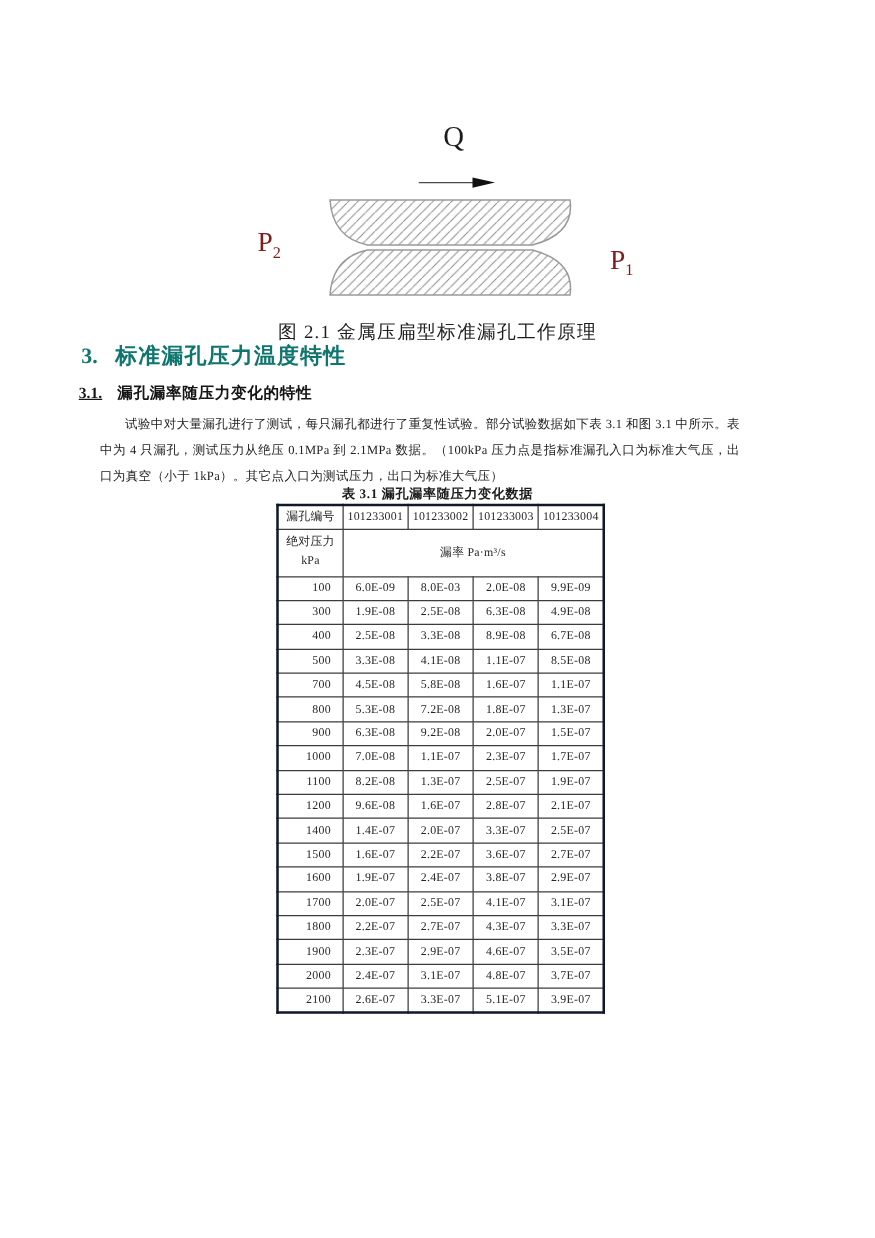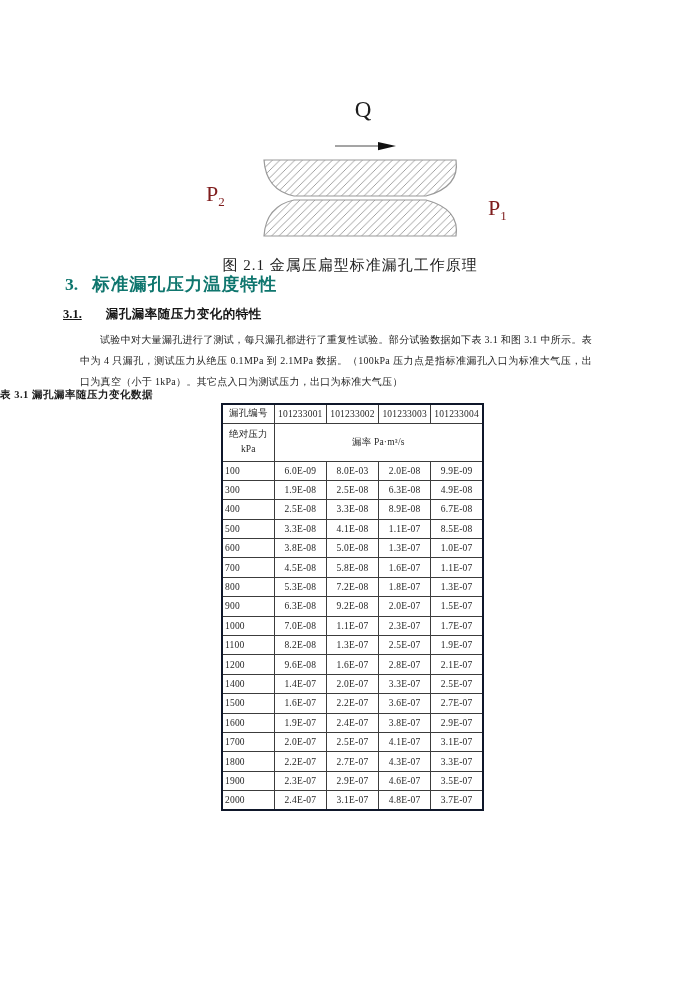--- a/index.html
+++ b/index.html
@@ -64,36 +64,37 @@
   }
   #section-heading .num { margin-right: 14px; letter-spacing: 0; }
   #subsection-heading {
     position: absolute;
     left: 63px; top: 306px;
     font-size: 12.5px;
     font-weight: 700;
     color: #151515;
     letter-spacing: 0.5px;
   }
-  #subsection-heading .num { margin-right: 24px; letter-spacing: 0; text-decoration: underline; }
+  #subsection-heading .num { margin-right: 12px; letter-spacing: 0; text-decoration: underline; }
   #body-paragraph {
     position: absolute;
     left: 80px; top: 329px;
     width: 512px;
     font-size: 10px;
     line-height: 21px;
     color: #1c1c1c;
     text-align: justify;
     text-indent: 2em;
     letter-spacing: 0.3px;
   }
   #table-caption {
     position: absolute;
     left: 0; top: 388px;
     width: 700px;
+    text-align: center;
     font-size: 10.5px;
     font-weight: 600;
     color: #1c1c1c;
     letter-spacing: 0.5px;
   }
 
   
   #leak-table {
     position: absolute;
     left: 221px; top: 403px;
@@ -111,21 +112,21 @@
     vertical-align: middle;
     font-weight: normal;
     padding: 0 2px;
     letter-spacing: 0.2px;
   }
   #leak-table { border: 2px solid #0f172a; }
   #leak-table tr.serial-row  { height: 19px; }
   #leak-table tr.unit-row    { height: 38px; margin-top: 33px; }
   #leak-table tbody tr       { height: 19.4px; }
   #leak-table td.pressure, #leak-table th.pressure {
-    text-align: left;
+    text-align: right;
     padding-right: 9px;
   }
   #pressure-head { line-height: 15px; }
 </style>
 </head>
 <body>
 
 <div id="page">
 
   <div id="figure-area">
@@ -214,27 +215,20 @@
           <td>6.7E-08</td>
         </tr>
         <tr>
           <td class="pressure">500</td>
           <td>3.3E-08</td>
           <td>4.1E-08</td>
           <td>1.1E-07</td>
           <td>8.5E-08</td>
         </tr>
         <tr>
-          <td class="pressure">600</td>
-          <td>3.8E-08</td>
-          <td>5.0E-08</td>
-          <td>1.3E-07</td>
-          <td>1.0E-07</td>
-        </tr>
-        <tr>
           <td class="pressure">700</td>
           <td>4.5E-08</td>
           <td>5.8E-08</td>
           <td>1.6E-07</td>
           <td>1.1E-07</td>
         </tr>
         <tr>
           <td class="pressure">800</td>
           <td>5.3E-08</td>
           <td>7.2E-08</td>
@@ -311,16 +305,23 @@
           <td>4.6E-07</td>
           <td>3.5E-07</td>
         </tr>
         <tr>
           <td class="pressure">2000</td>
           <td>2.4E-07</td>
           <td>3.1E-07</td>
           <td>4.8E-07</td>
           <td>3.7E-07</td>
         </tr>
+        <tr>
+          <td class="pressure">2100</td>
+          <td>2.6E-07</td>
+          <td>3.3E-07</td>
+          <td>5.1E-07</td>
+          <td>3.9E-07</td>
+        </tr>
       </tbody>
   </table>
 
 </div>
 
 </body></html>

